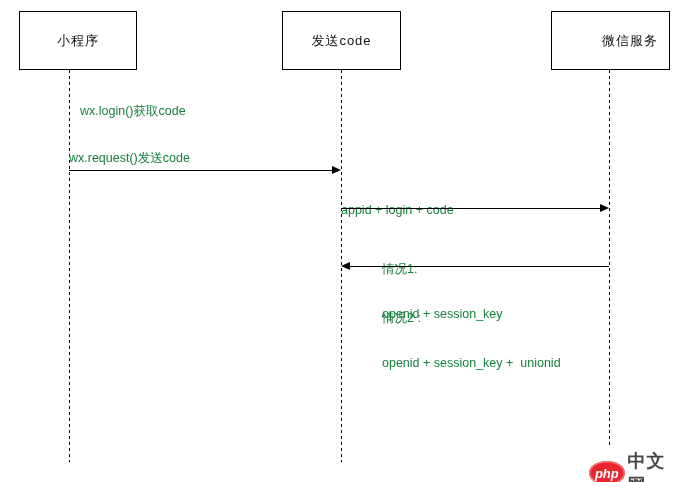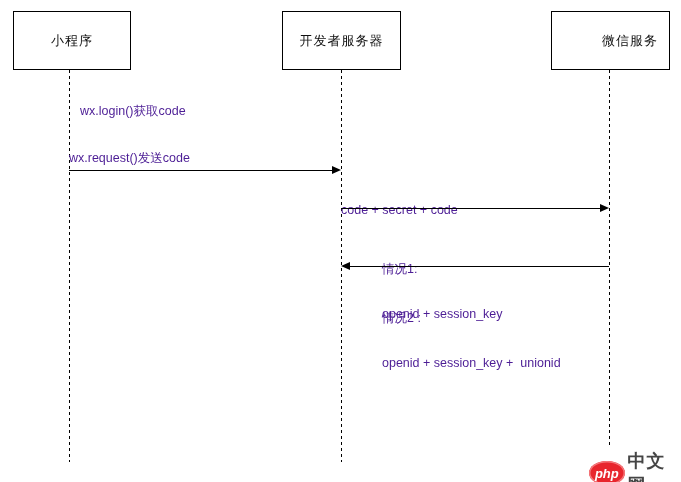--- a/index.html
+++ b/index.html
@@ -18,21 +18,21 @@
     height: 59px;
     box-sizing: border-box;
     border: 1px solid #000000;
     background: #ffffff;
     display: flex;
     align-items: center;
     justify-content: center;
     font-size: 13px;
     letter-spacing: 1px;
   }
-  #actor-1 { left: 13px;  width: 118px; font-family: Liberation Serif, serif; }
+  #actor-1 { left: 19px;  width: 118px; font-family: Liberation Serif, serif; }
   #actor-2 { left: 282px; width: 119px; }
   #actor-3 { left: 551px; width: 119px; padding-left: 39px; }
   .lifeline {
     position: absolute;
     top: 70px;
     width: 1px;
     background: repeating-linear-gradient(
       to bottom, #000 0px, #000 3px, transparent 3px, transparent 6px);
   }
   #lifeline-1 { left: 69px;  height: 392px; }
@@ -49,21 +49,21 @@
     border-top: 4px solid transparent;
     border-bottom: 4px solid transparent;
   }
   .arrowhead.right { border-left: 9px solid #000000; }
   .arrowhead.left  { border-right: 9px solid #000000; }
   .msg-label {
     position: absolute;
     font-size: 12.5px;
     line-height: 15px;
     white-space: pre;
-    color: #4c1d95;
+    color: #15803d;
   }
   .msg-label.centered { text-align: left; }
   #watermark {
     position: absolute;
     left: 589px;
     top: 449px;
     display: flex;
     align-items: center;
     gap: 3px;
   }
@@ -90,38 +90,38 @@
 </style>
 </head>
 <body>
 
 <div id="canvas">
 
   <div class="actor-box" id="actor-1">
     <span>小程序</span>
   </div>
   <div class="actor-box" id="actor-2">
-    <span>开发者服务器</span>
+    <span>发送code</span>
   </div>
   <div class="actor-box" id="actor-3">
     <span>微信服务</span>
   </div>
 
   <div class="lifeline" id="lifeline-1"></div>
   <div class="lifeline" id="lifeline-2"></div>
   <div class="lifeline" id="lifeline-3"></div>
 
   <div class="msg-label" style="left:80px; top:104px;">wx.login()获取code</div>
 
   <div class="msg-label centered" style="left:69px; top:151px; width:272px;">wx.request()发送code</div>
   <div class="msg-line" style="left:69px; top:170px; width:263px;"></div>
   <div class="arrowhead right" style="left:332px; top:166px;"></div>
 
   <div class="msg-label centered" style="left:341px; top:175px; width:250px; line-height:14px;">
-    <div>code + secret + code</div>
+    <div>appid + login + code</div>
   </div>
   <div class="msg-line" style="left:341px; top:208px; width:259px;"></div>
   <div class="arrowhead right" style="left:600px; top:204px;"></div>
 
   <div class="msg-label" style="left:382px; top:232px;">
     <div>情况1:</div>
     <div>openid + session_key</div>
   </div>
   <div class="msg-line" style="left:350px; top:266px; width:259px;"></div>
   <div class="arrowhead left" style="left:341px; top:262px;"></div>

